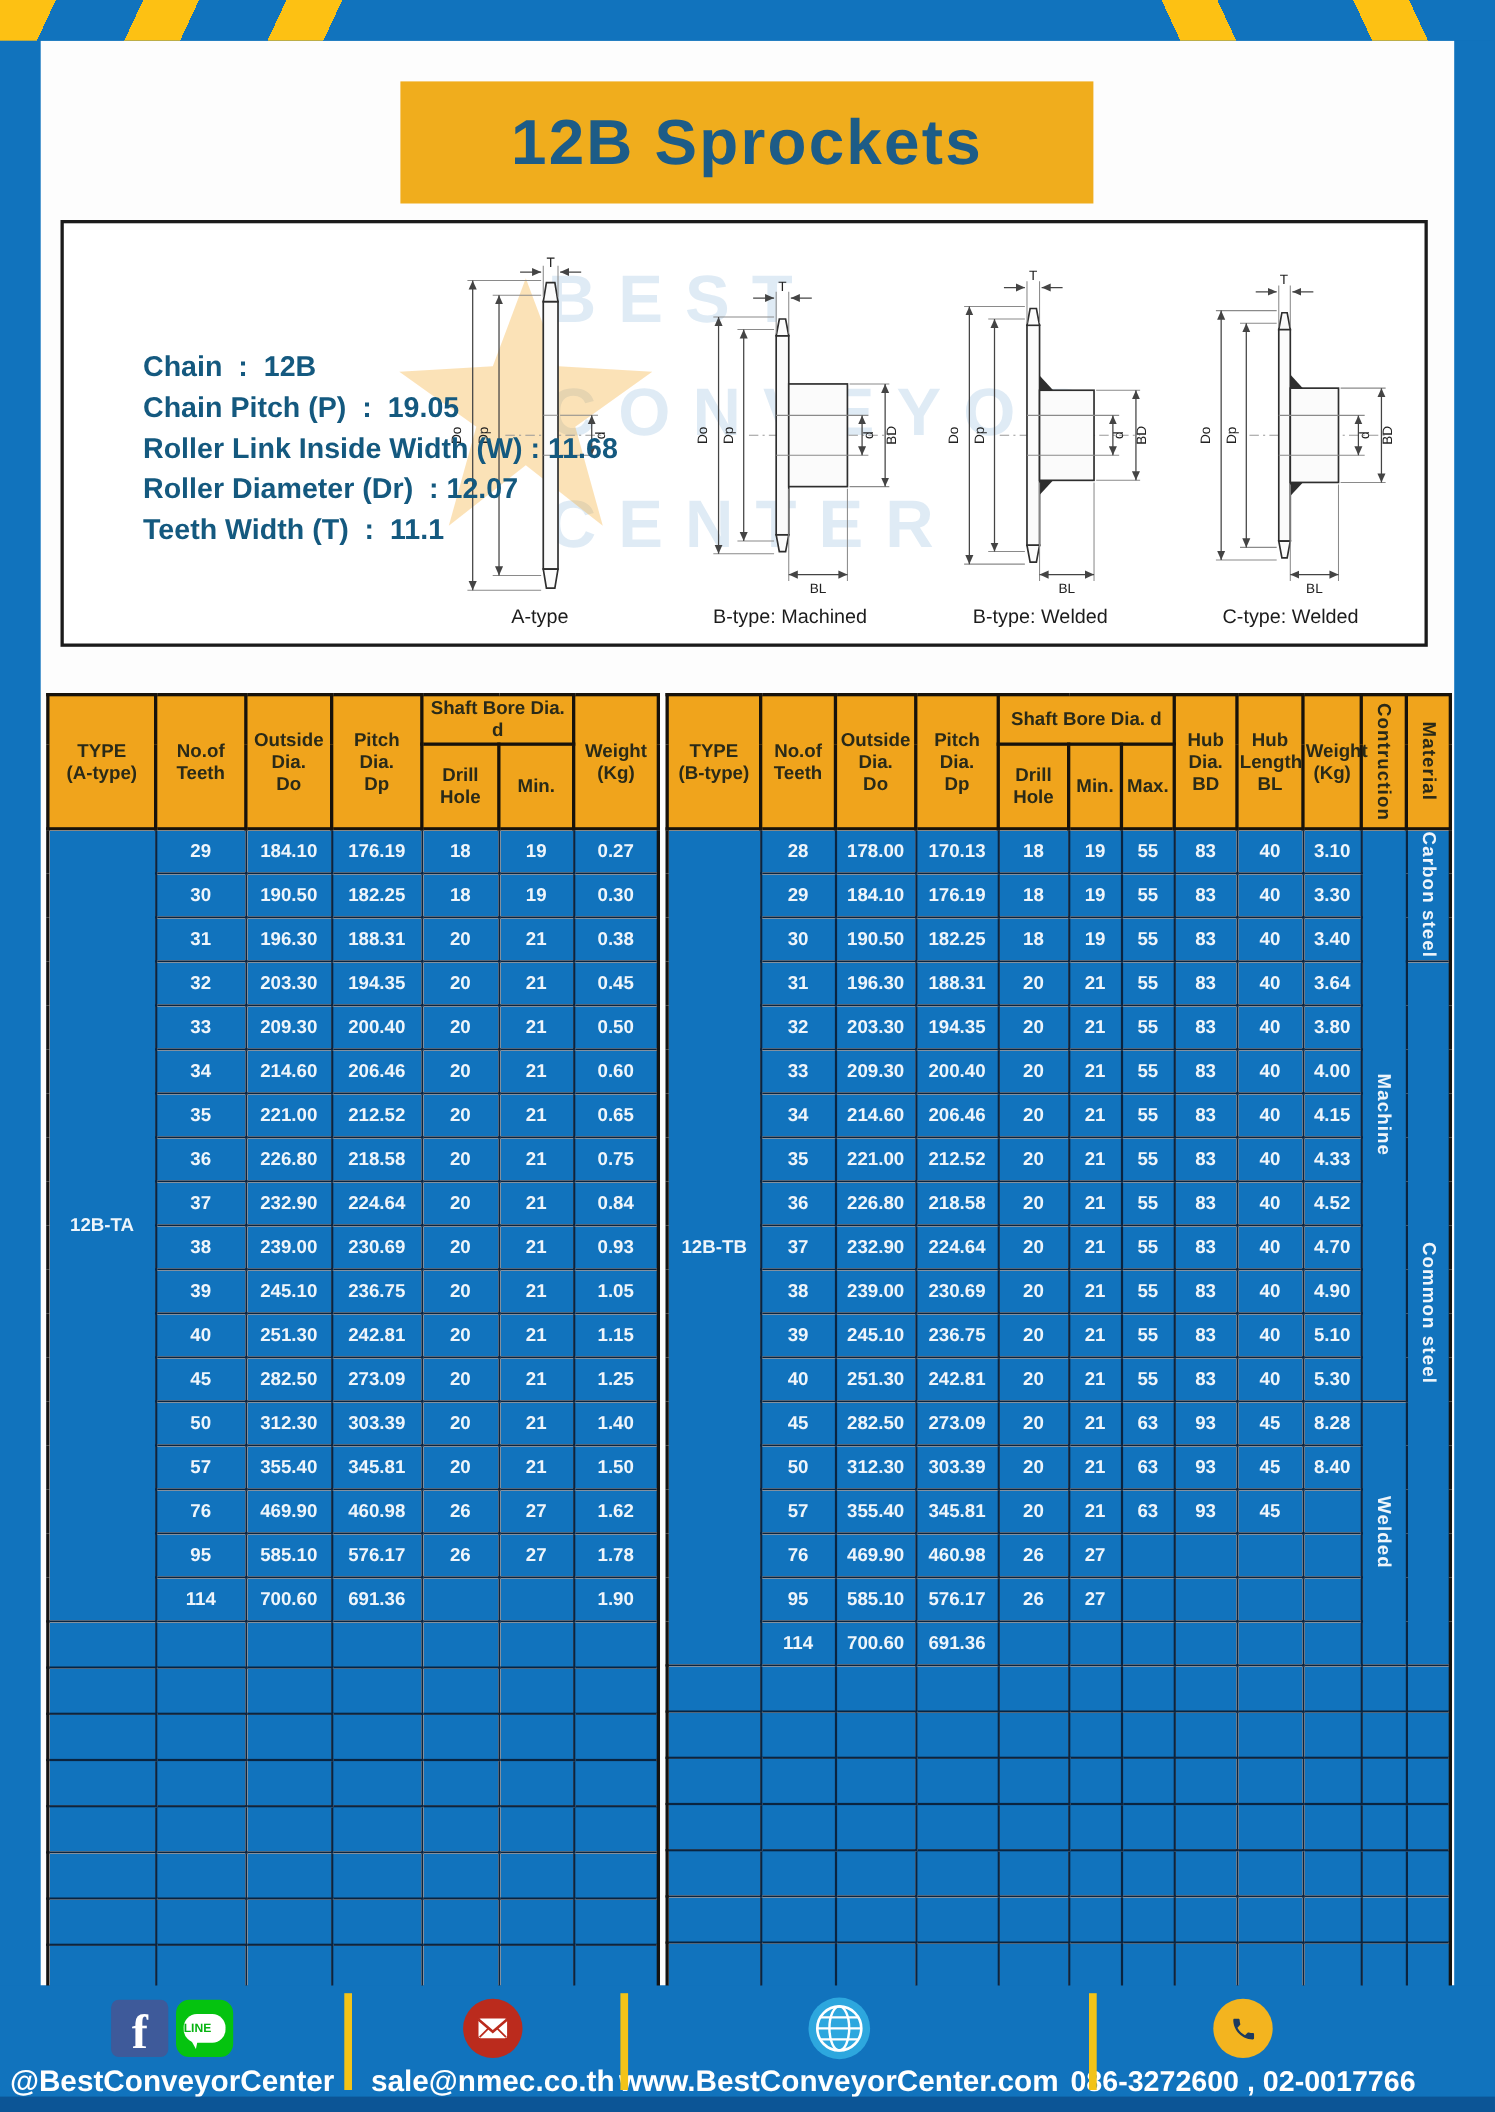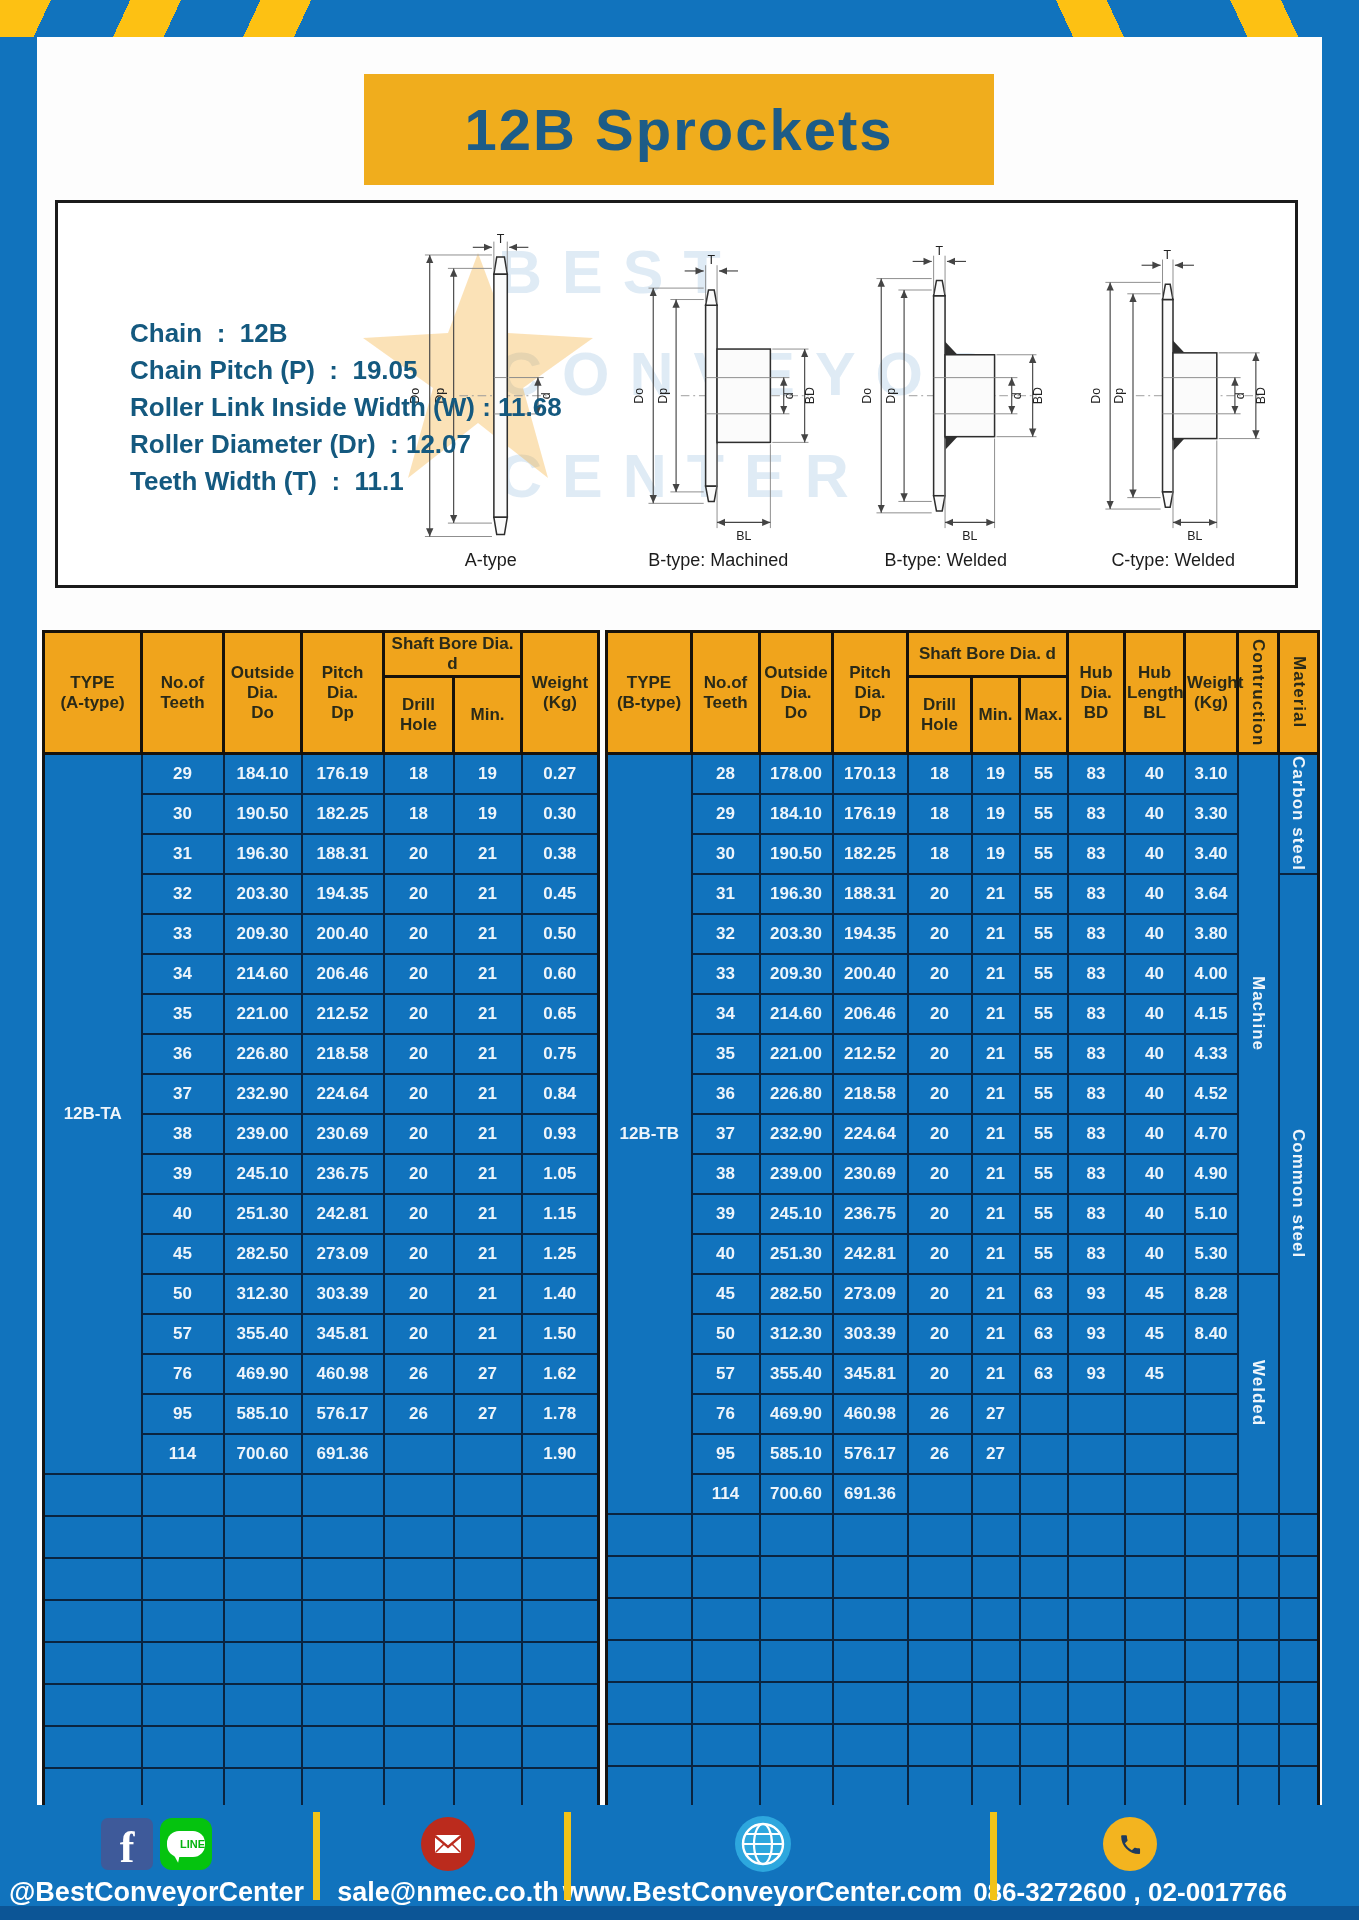--- a/index.html
+++ b/index.html
@@ -54,21 +54,21 @@
   .footer{position:absolute;left:0;top:1805px;width:1359px;height:115px;background:#1173bd;display:flex;}
   .f-sec{display:flex;flex-direction:column;align-items:center;justify-content:flex-start;padding-top:8px;}
   .f-sec .icons{display:flex;align-items:center;gap:7px;height:62px;}
   .f-label{color:#ffffff;font-weight:bold;font-size:27px;margin-top:2px;white-space:nowrap;}
   .f-label.small{font-size:26px;}
   .divider{position:absolute;top:1812px;width:7px;height:88px;background:#f2c318;}
   .fb-icon{width:52px;height:52px;border-radius:7px;background:#3e5a9a;display:flex;align-items:flex-end;
            justify-content:center;overflow:hidden;}
   .fb-icon span{color:#fff;font-weight:bold;font-size:44px;line-height:44px;font-family:"Liberation Serif",serif;}
   .line-icon{width:52px;height:52px;border-radius:12px;background:#05c30f;display:flex;align-items:center;justify-content:center;position:relative;}
-  .line-bubble{width:38px;height:26px;background:#fff;border-radius:12px;display:flex;align-items:center;justify-content:flex-end;}
+  .line-bubble{width:38px;height:26px;background:#fff;border-radius:12px;display:flex;align-items:center;justify-content:flex-start;}
   .line-bubble span{color:#05b30f;font-weight:bold;font-size:11px;letter-spacing:0;}
   .line-tail{position:absolute;left:12px;bottom:8px;width:0;height:0;border-left:7px solid transparent;
              border-top:8px solid #fff;transform:rotate(12deg);}
   .bottom-strip{position:absolute;left:0;top:1906px;width:1359px;height:14px;background:#0c5596;}
 </style>
 </head>
 <body>
 
 <div class="page">
 

